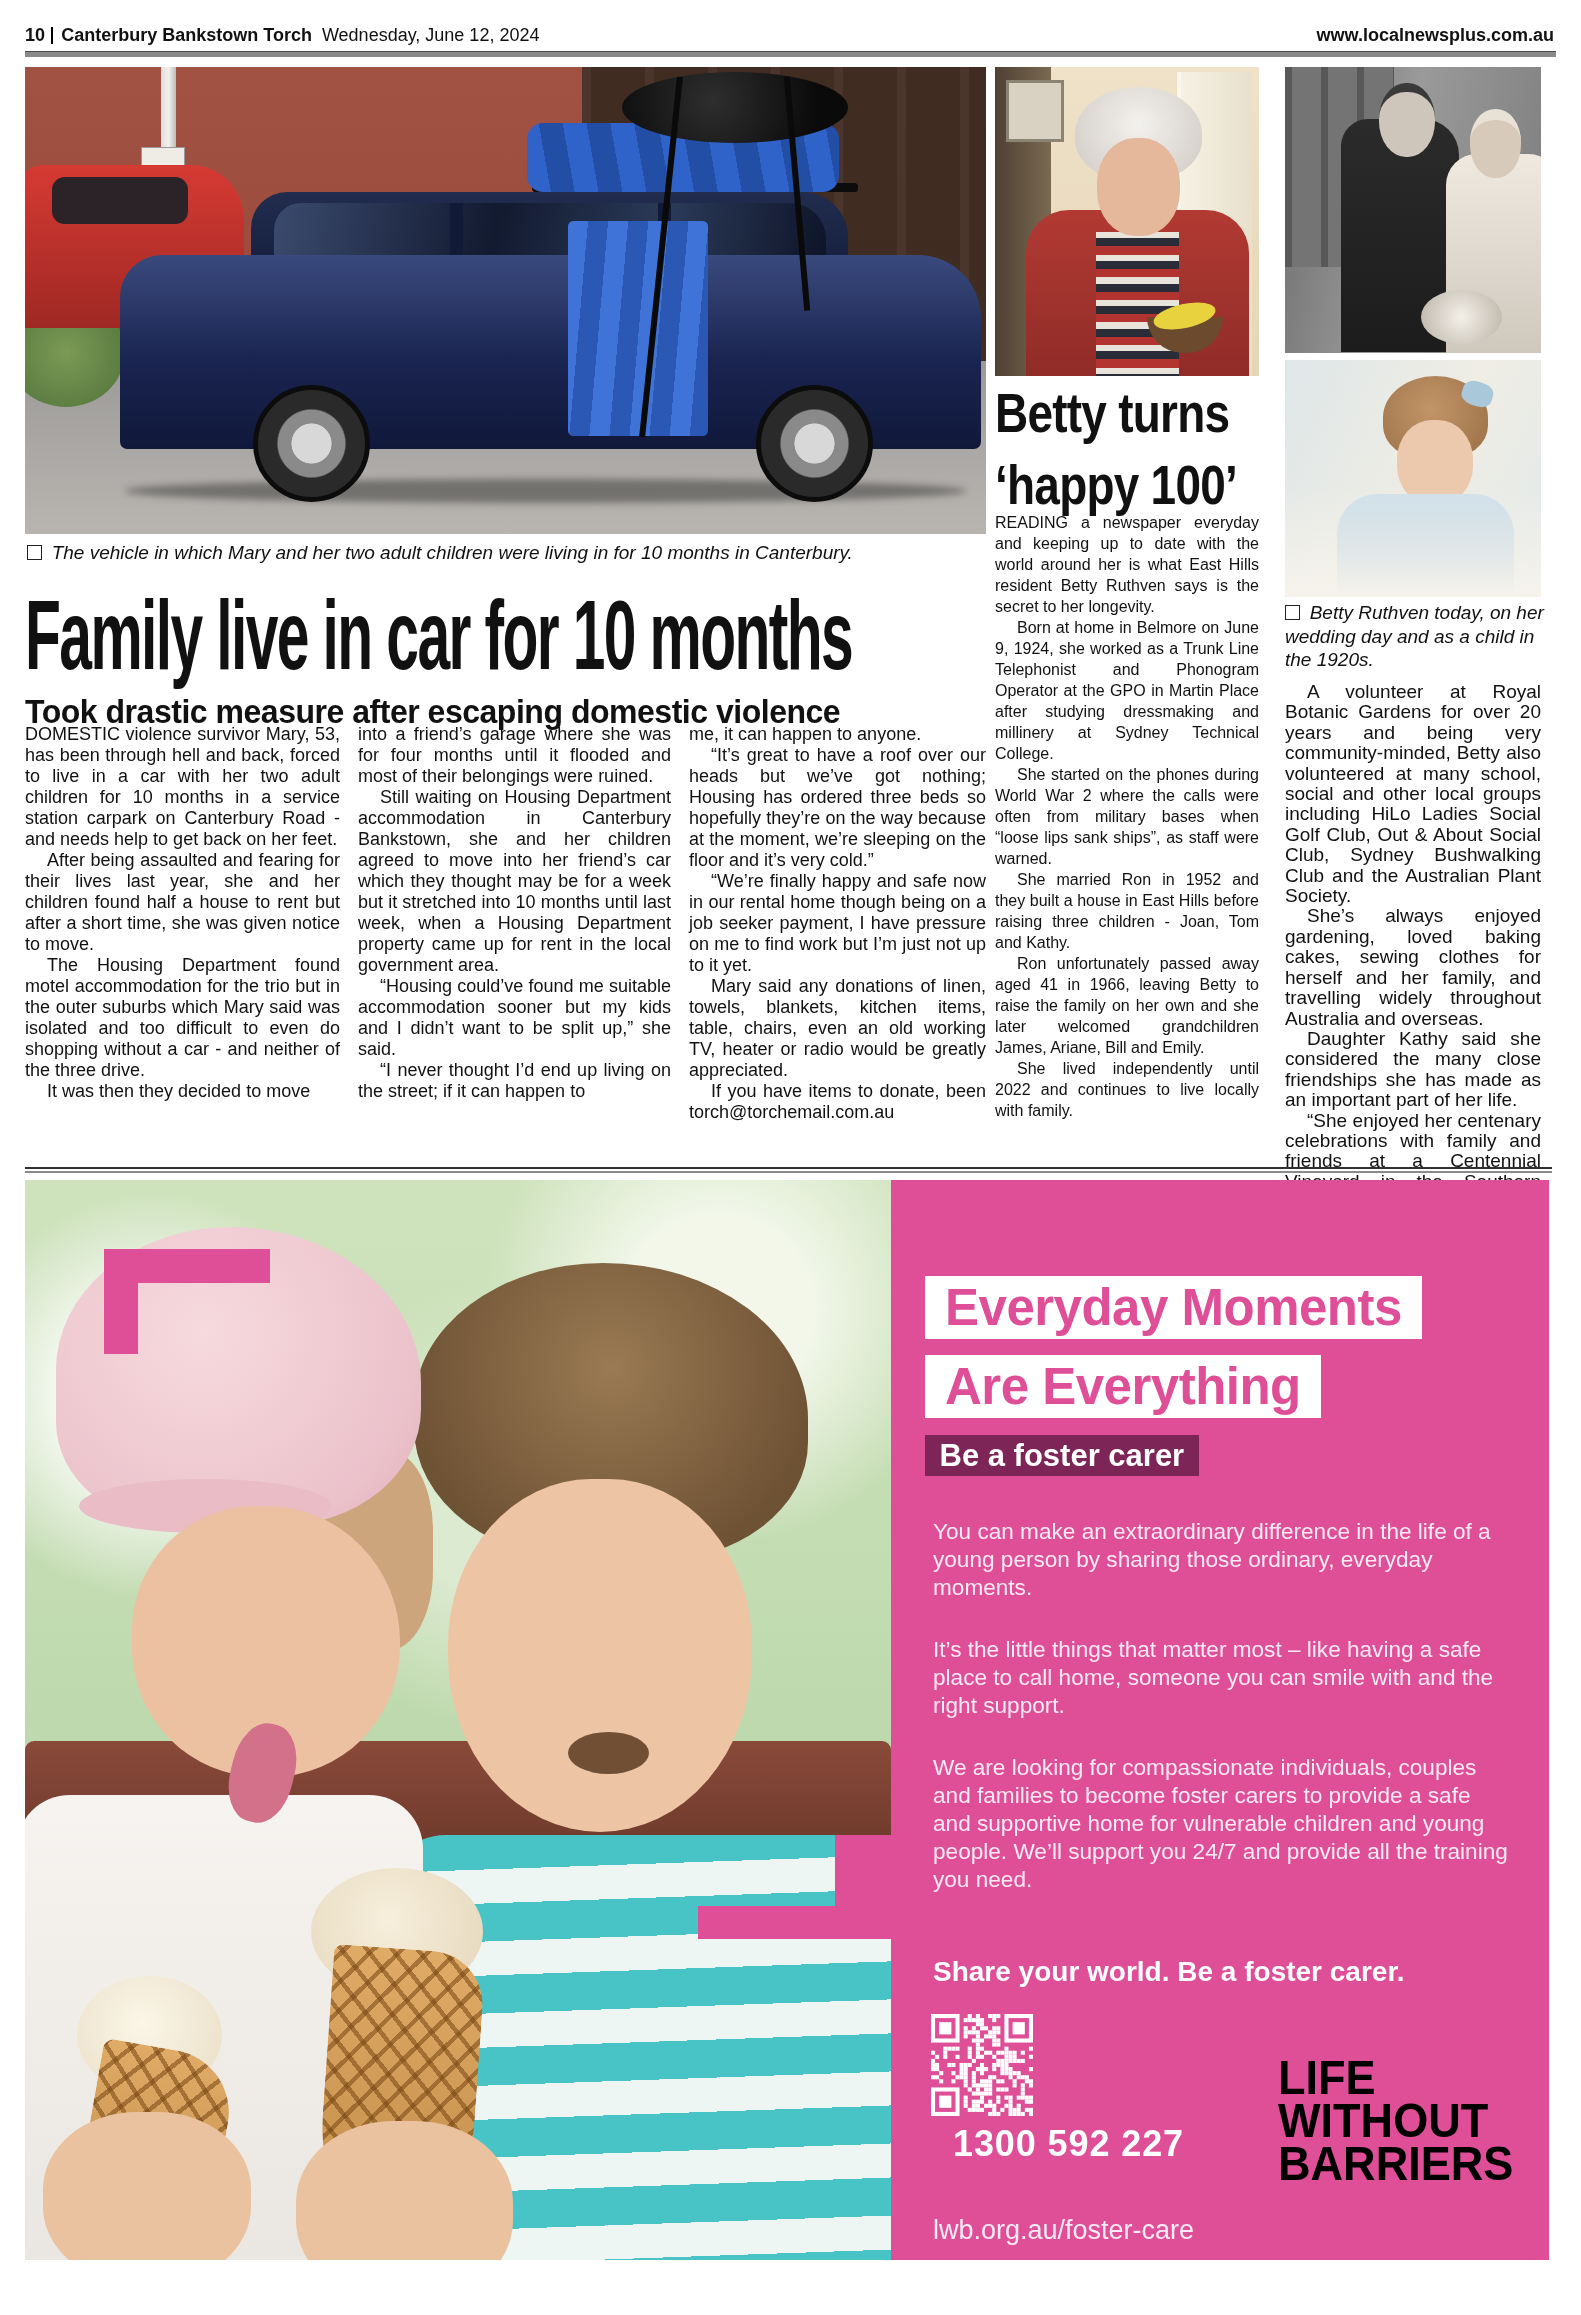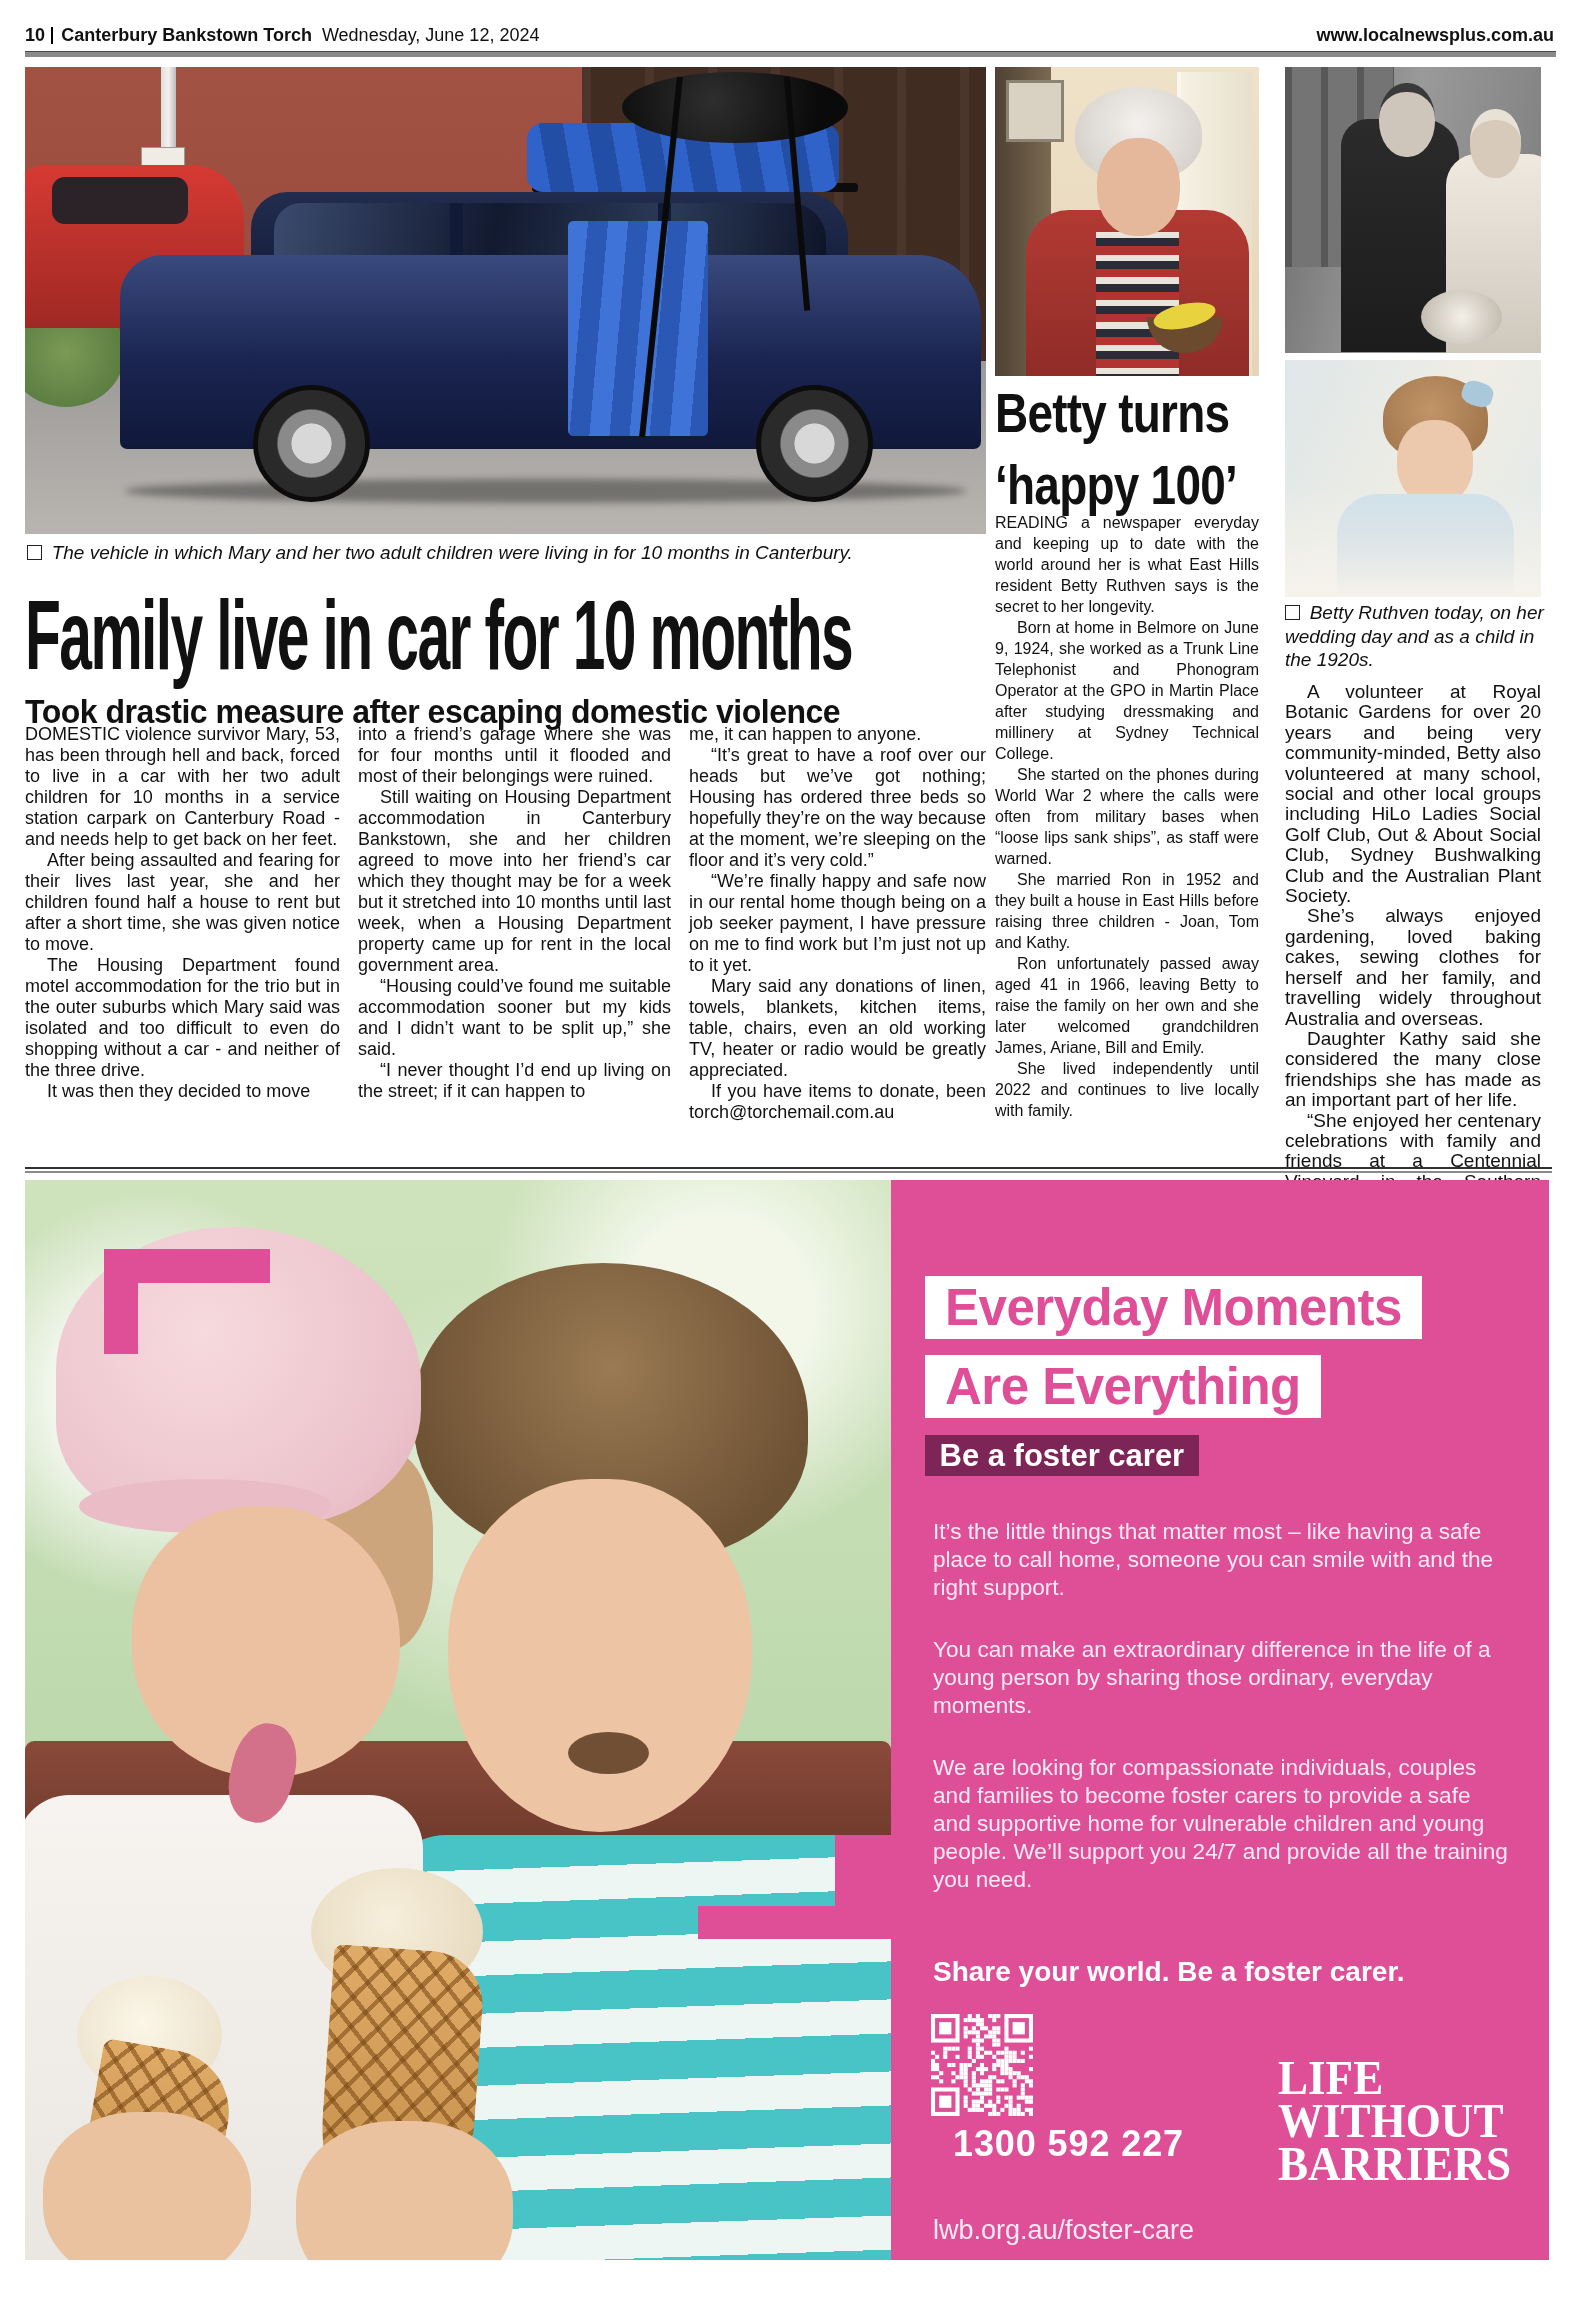--- a/index.html
+++ b/index.html
@@ -144,21 +144,21 @@
   .ad-panel{color:#fdeaf4;}
   .ad-box{position:absolute;background:#ffffff;color:var(--pink);font-weight:bold;
           font-size:51px;padding:2px 20px;white-space:nowrap;letter-spacing:-0.5px;}
   .ad-banner{position:absolute;background:var(--plum);color:#ffffff;font-weight:bold;
           font-size:31px;padding:2.7px 14.5px;white-space:nowrap;}
   .ad-body{position:absolute;font-size:22.6px;line-height:28px;}
   .ad-body .para{margin:0 0 34px 0;}
   .ad-cta{position:absolute;font-weight:bold;font-size:28px;color:#ffffff;}
   .ad-phone{position:absolute;font-weight:bold;font-size:36px;color:#ffffff;letter-spacing:0.9px;}
   .ad-url{position:absolute;font-size:27px;color:#fdeaf4;}
-  .ad-logo{position:absolute;color:#ffffff;font-weight:900;font-size:49px;line-height:43px;white-space:nowrap;font-family:Liberation Serif, serif;}
+  .ad-logo{position:absolute;color:#000000;font-weight:900;font-size:49px;line-height:43px;white-space:nowrap;}
   .ad-logo span{display:inline-block;transform:scaleX(0.92);transform-origin:0 50%;}
 </style>
 </head>
 <body>
 
 <div class="page" style="--pink:#de4f98;--plum:#7e2558;">
 
   <div class="abs hdr hdr-left">
     <b>10</b><span class="bar"></span><b>Canterbury Bankstown Torch</b>&nbsp;&nbsp;<span>Wednesday, June 12, 2024</span>
   </div>
@@ -301,22 +301,22 @@
       <div class="ph bracket" style="left:810px;top:655px;width:56px;height:104px;"></div>
       <div class="ph bracket" style="left:673px;top:726px;width:193px;height:33px;"></div>
     </div>
 
     <div class="abs ad-panel" style="left:866px;top:0;width:658px;height:1080px;background:var(--pink);">
       <div class="ad-box" style="left:34px;top:96px;"><span>Everyday Moments</span></div>
       <div class="ad-box" style="left:34px;top:175px;"><span>Are Everything</span></div>
       <div class="ad-banner" style="left:34px;top:255px;"><span>Be a foster carer</span></div>
 
       <div class="ad-body" style="left:42px;top:338px;width:579px;">
+          <p class="para">You can make an extraordinary difference in the life of a young person by sharing those ordinary, everyday moments.</p>
           <p class="para">It’s the little things that matter most – like having a safe place to call home, someone you can smile with and the right support.</p>
-          <p class="para">You can make an extraordinary difference in the life of a young person by sharing those ordinary, everyday moments.</p>
           <p class="para">We are looking for compassionate individuals, couples and families to become foster carers to provide a safe and supportive home for vulnerable children and young people. We’ll support you 24/7 and provide all the training you need.</p>
         </div>
 
       <div class="ad-cta" style="left:42px;top:776px;">Share your world. Be a foster carer.</div>
 
       <div class="abs" style="left:40px;top:834px;width:102px;height:102px;"><svg xmlns="http://www.w3.org/2000/svg" width="102" height="102" viewBox="0 0 112.5 112.5">
             <rect x="40.5" y="0" width="4.5" height="4.5" fill="#fff"></rect>
             <rect x="49.5" y="0" width="4.5" height="4.5" fill="#fff"></rect>
             <rect x="63" y="0" width="4.5" height="4.5" fill="#fff"></rect>
             <rect x="67.5" y="0" width="4.5" height="4.5" fill="#fff"></rect>

